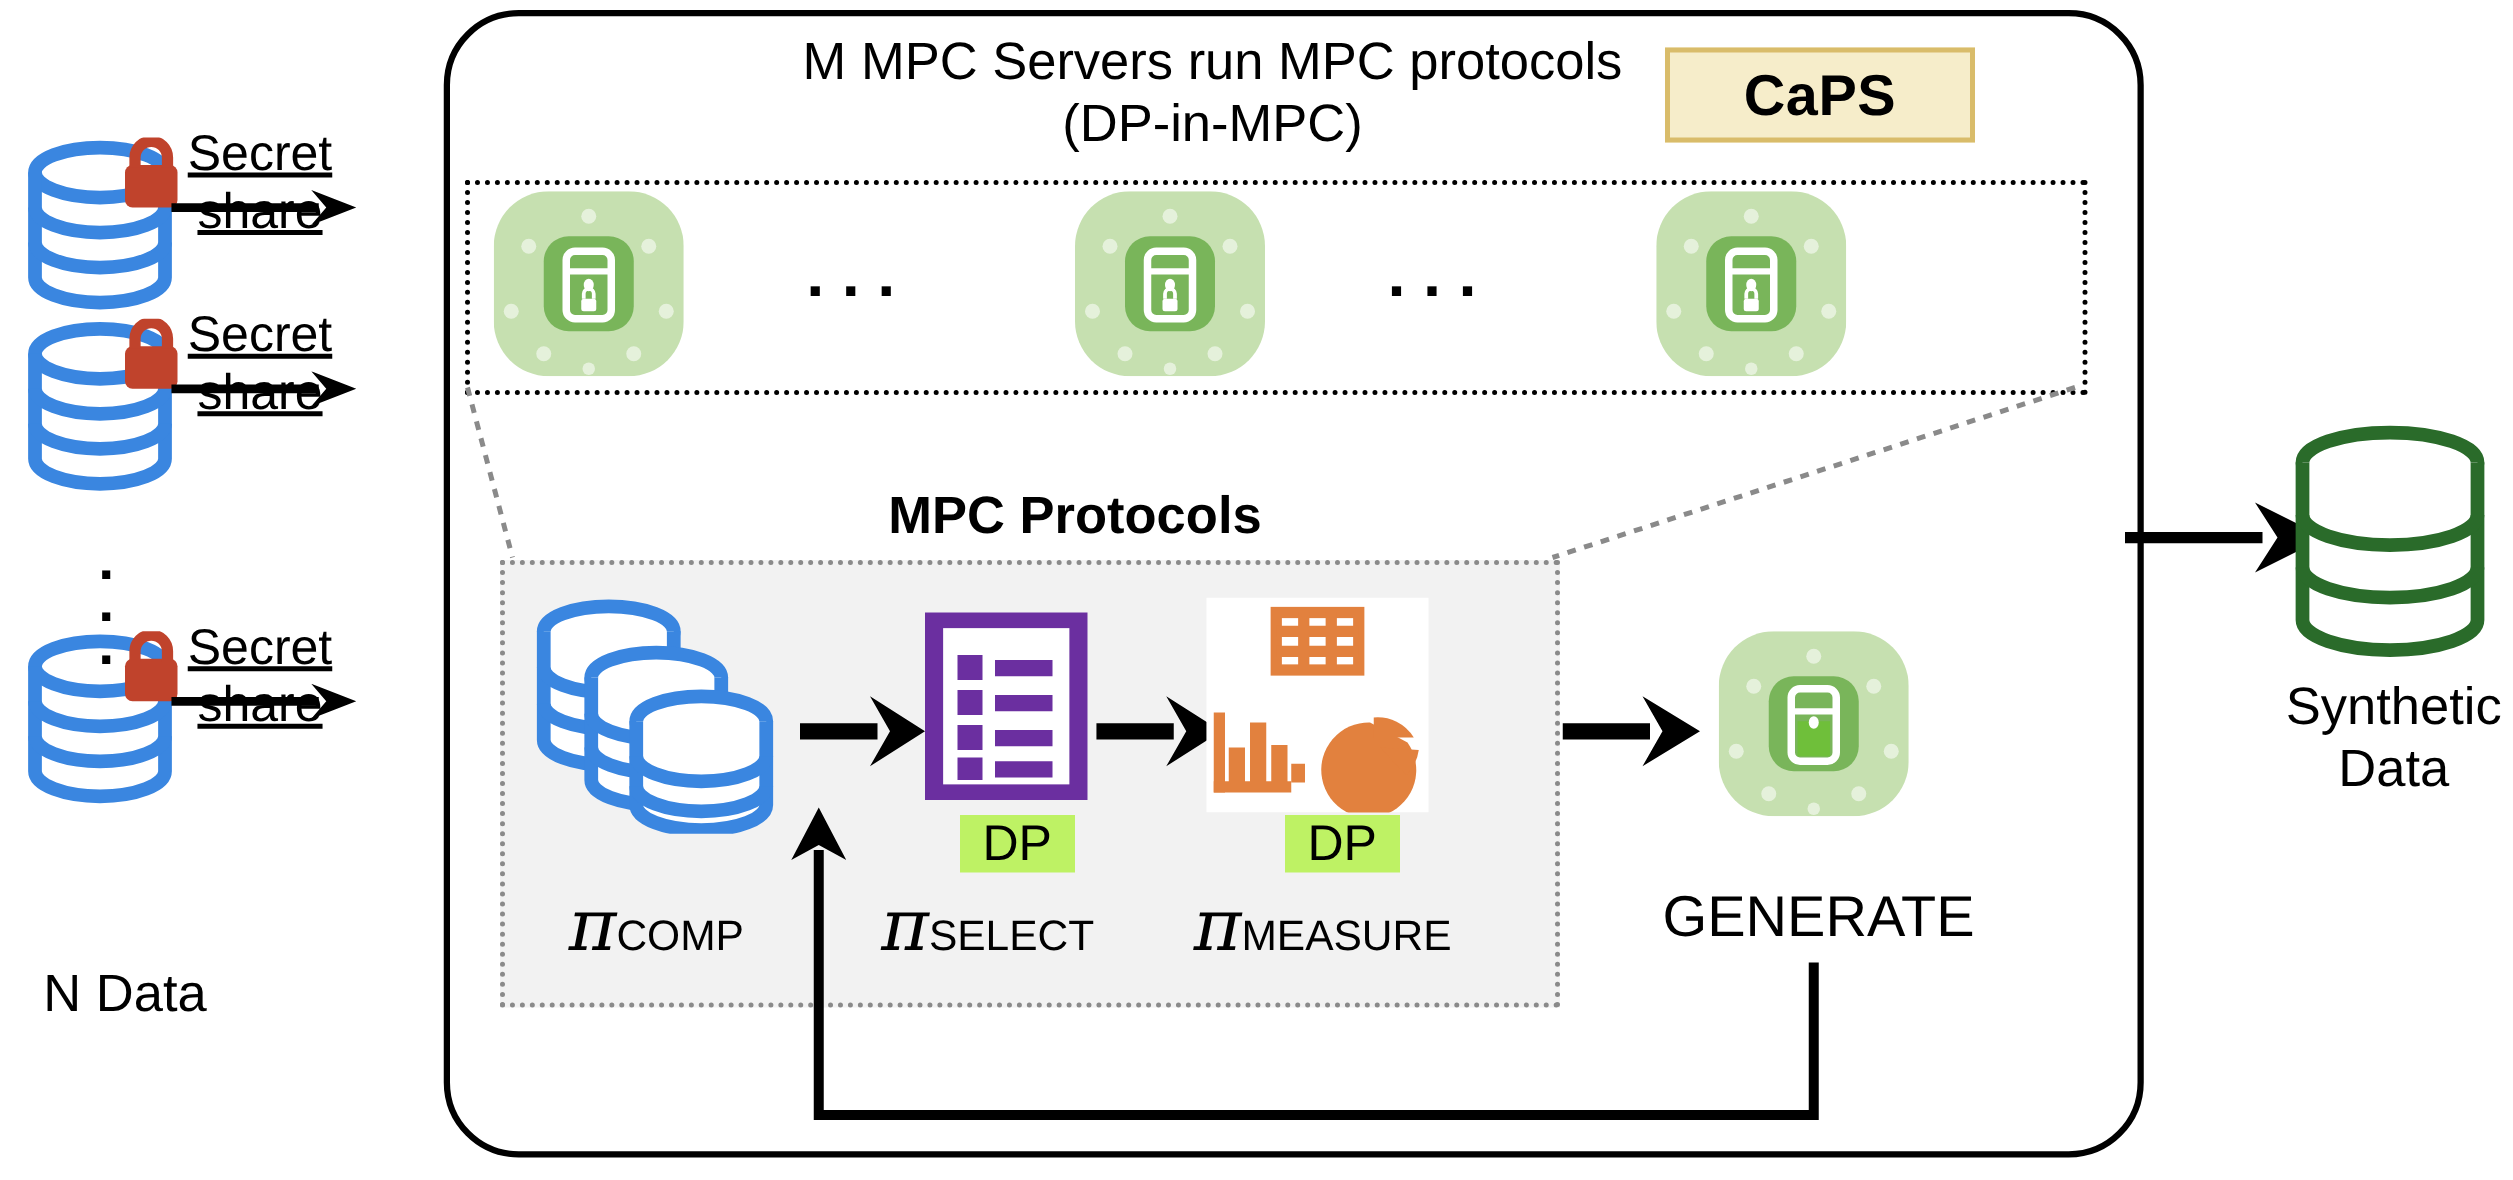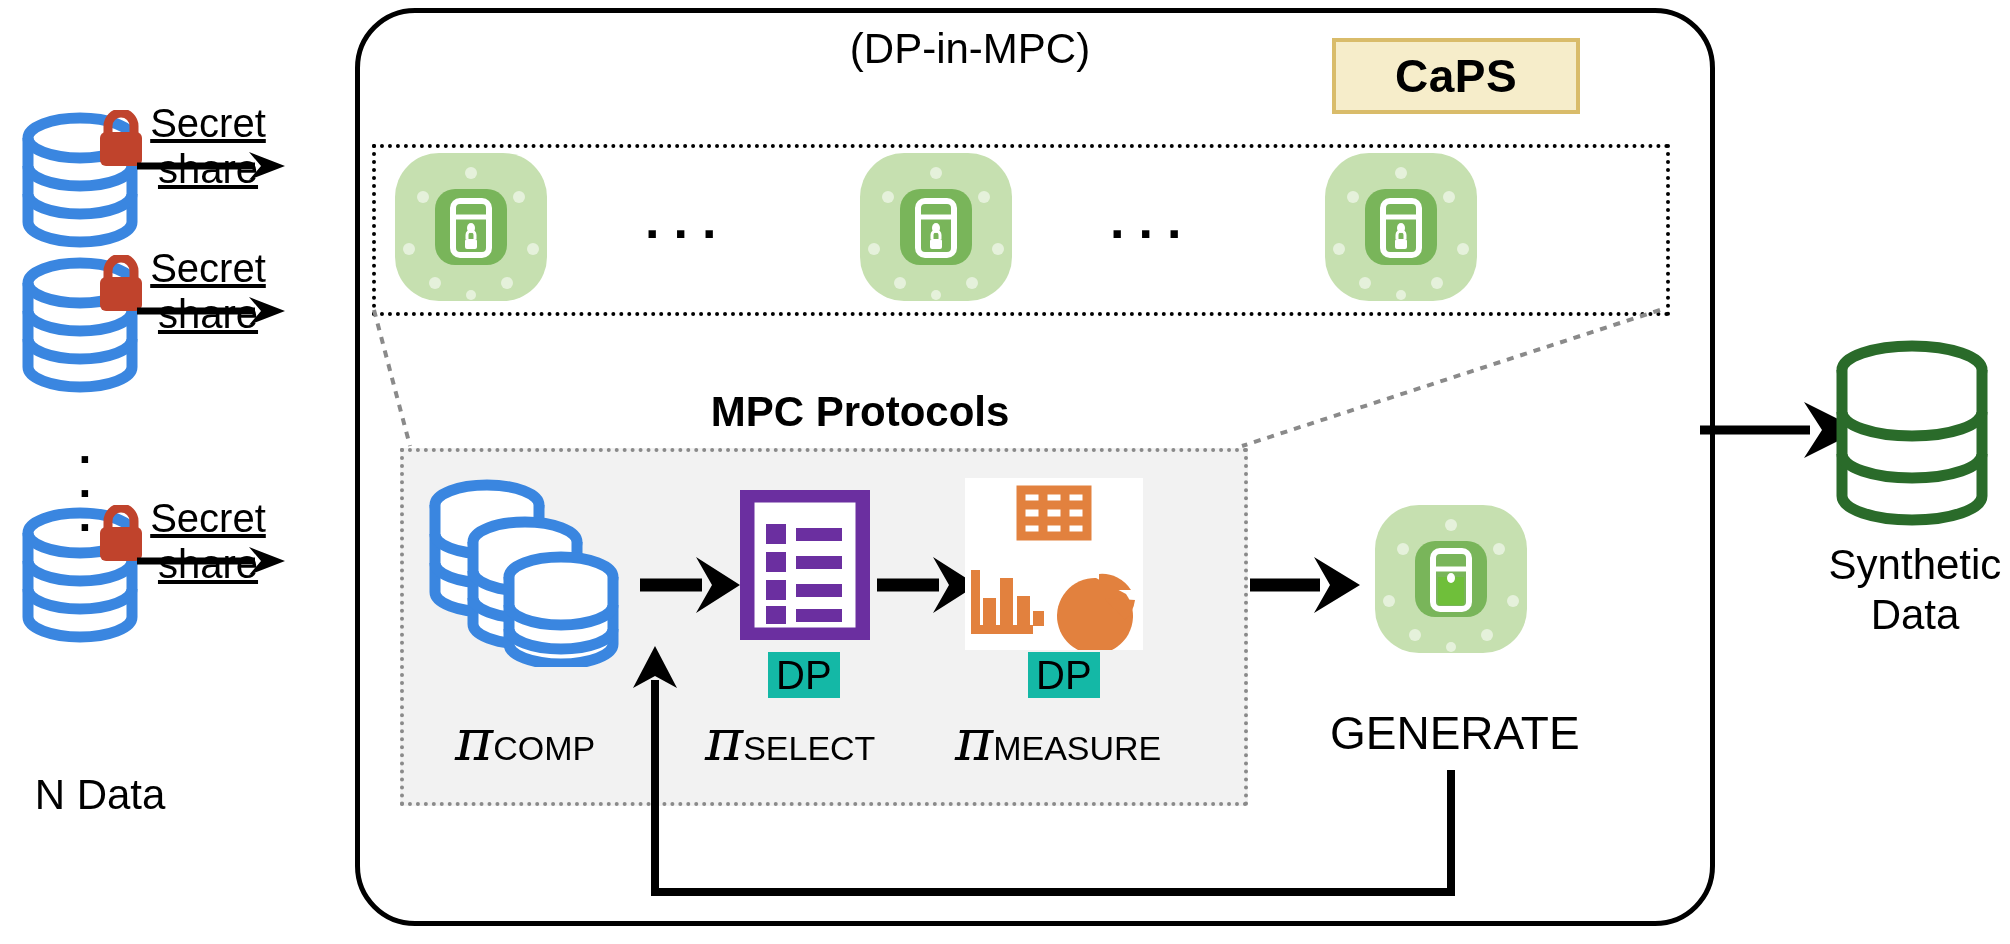--- a/index.html
+++ b/index.html
@@ -25,21 +25,21 @@
   .srv-strip{border:4px dotted #000;background:#fff;}
   .dots3{font-size:52px;font-weight:bold;letter-spacing:14px;}
 
   
   .proto-box{border:4px dotted #8a8a8a;background:#f2f2f2;}
   .mpc-proto-lbl{font-size:42px;text-align:center;font-weight:bold;}
 
   .pi-lbl{font-size:46px;white-space:nowrap;}
   .pi-lbl .pi{font-size:58px;font-family:"DejaVu Serif",serif;font-style:italic;}
   .pi-lbl .sub{font-size:34px;}
-  .dp-chip{background:#14b8a6;font-size:40px;padding:0 8px;line-height:46px;}
+  .dp-chip{background:#bef264;font-size:40px;padding:0 18px;line-height:46px;}
   .gen-lbl{font-size:46px;text-align:center;white-space:nowrap;}
   .syn-lbl{font-size:42px;line-height:50px;text-align:center;}
 </style>
 </head>
 <body>
 
 <div class="abs db-blue" style="left:20px;top:110px;width:130px;height:140px;">
   <svg width="130" height="140" viewBox="0 0 130 140">
     <g fill="none" stroke="#3a86e0" stroke-width="11">
       <ellipse cx="60" cy="28" rx="52" ry="20"></ellipse>
@@ -120,20 +120,21 @@
   </svg>
 </div>
 
 <div class="abs lbl-holders" style="left:0px;top:770px;width:200px;">
   <div>N Data</div>
 </div>
 
 <div class="abs caps-panel" style="left:355px;top:8px;width:1350px;height:908px;"></div>
 
 <div class="abs caps-title txt" style="left:430px;top:24px;width:1080px;">
+  <div>M MPC Servers run MPC protocols</div>
   <div>(DP-in-MPC)</div>
 </div>
 
 <div class="abs caps-badge" style="left:1332px;top:38px;width:240px;height:68px;">
   <span>CaPS</span>
 </div>
 
 <div class="abs srv-strip" style="left:372px;top:144px;width:1290px;height:164px;"></div>
 
 <div class="abs" style="left:395px;top:153px;">

